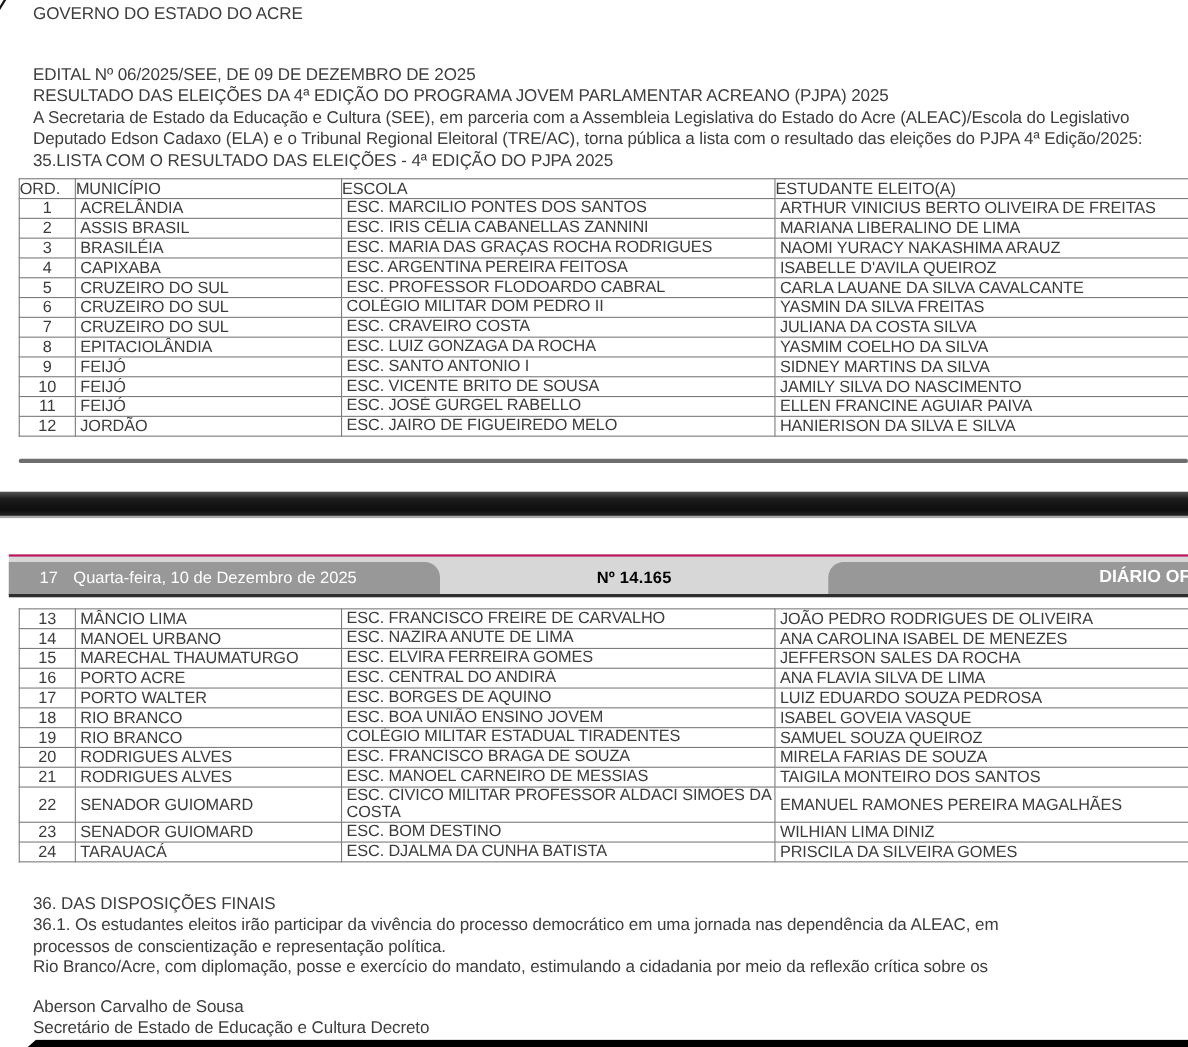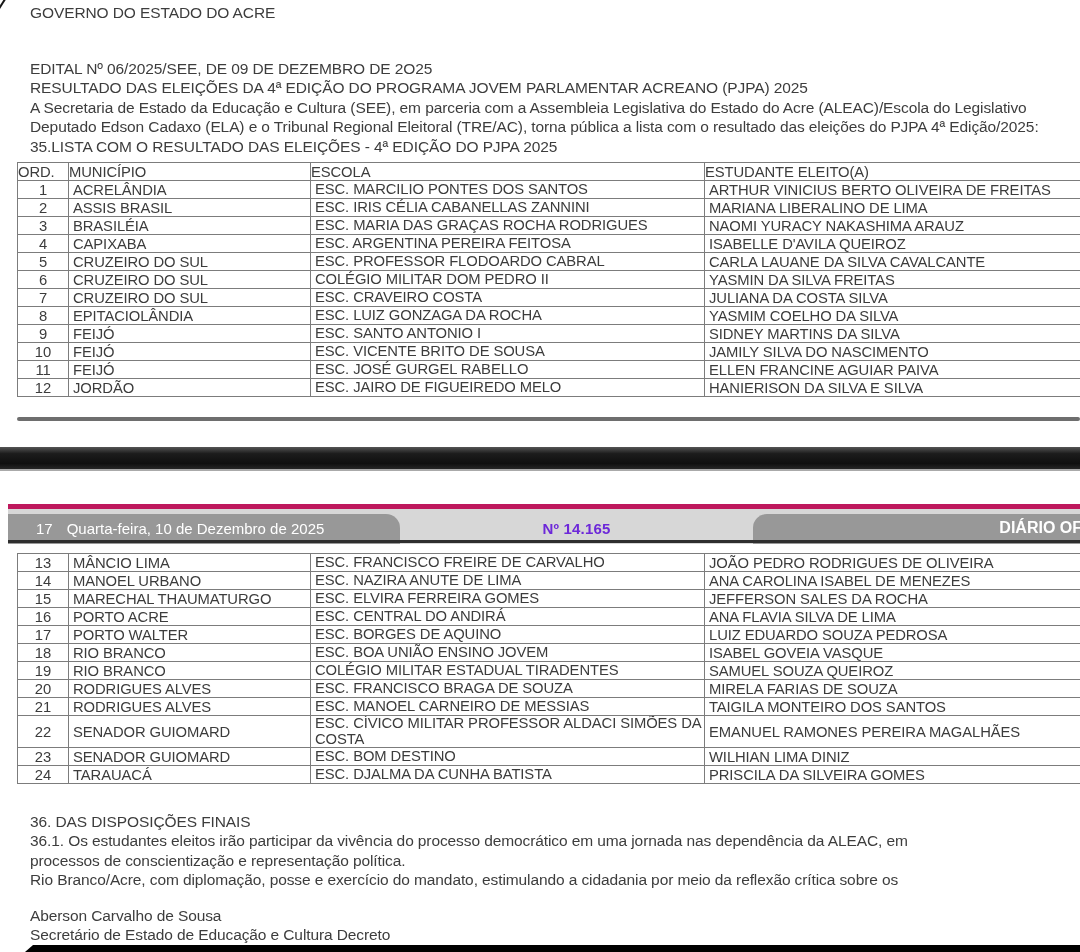--- a/index.html
+++ b/index.html
@@ -29,28 +29,28 @@
 
   
   .gray-bar{left:17px;top:417px;width:1063px;height:4px;background:#6e6e6e;border-radius:2px;}
 
   
   .black-band{left:0;top:447px;width:1080px;height:22px;
     background:linear-gradient(180deg,#555 0%,#1c1c1c 30%,#0f0f0f 75%,#262626 100%);
     border-bottom:2px solid #aaa;}
 
   
-  .gazette{left:8px;top:504px;width:1072px;height:35px;background:#d7d7d7;border-top:5px solid #be185d;}
+  .gazette{left:8px;top:504px;width:1072px;height:35px;background:#d7d7d7;border-top:2px solid #be185d;}
   .gazette .tab{position:absolute;top:5px;height:30px;background:#989898;}
   .gazette .tab.left{left:0;width:392px;border-top-right-radius:14px;}
   .gazette .tab.right{left:745px;right:-2px;border-top-left-radius:14px;}
   .gazette .datebox{color:#fff;font-size:15px;padding:6px 0 0 28px;white-space:nowrap;}
   .gazette .datebox .pagenum{margin-right:14px;}
   .gazette .issue{position:absolute;left:392px;width:353px;top:11px;text-align:center;
-    font-weight:bold;font-size:15px;color:#6d28d9;letter-spacing:0.2px;}
+    font-weight:bold;font-size:15px;color:#000000;letter-spacing:0.2px;}
   .gazette .masthead{color:#fff;font-weight:bold;font-size:16px;text-align:right;
     padding:5px 0 0 0;white-space:nowrap;overflow:hidden;}
   .gazette-underline{left:8px;top:540px;width:1072px;height:3px;background:#2e2e2e;}
 
   
   .bottom-bar{left:25px;top:945px;width:1055px;height:7px;background:#000;
     clip-path:polygon(8px 0,100% 0,100% 100%,0 100%);}
 </style>
 </head>
 <body>

